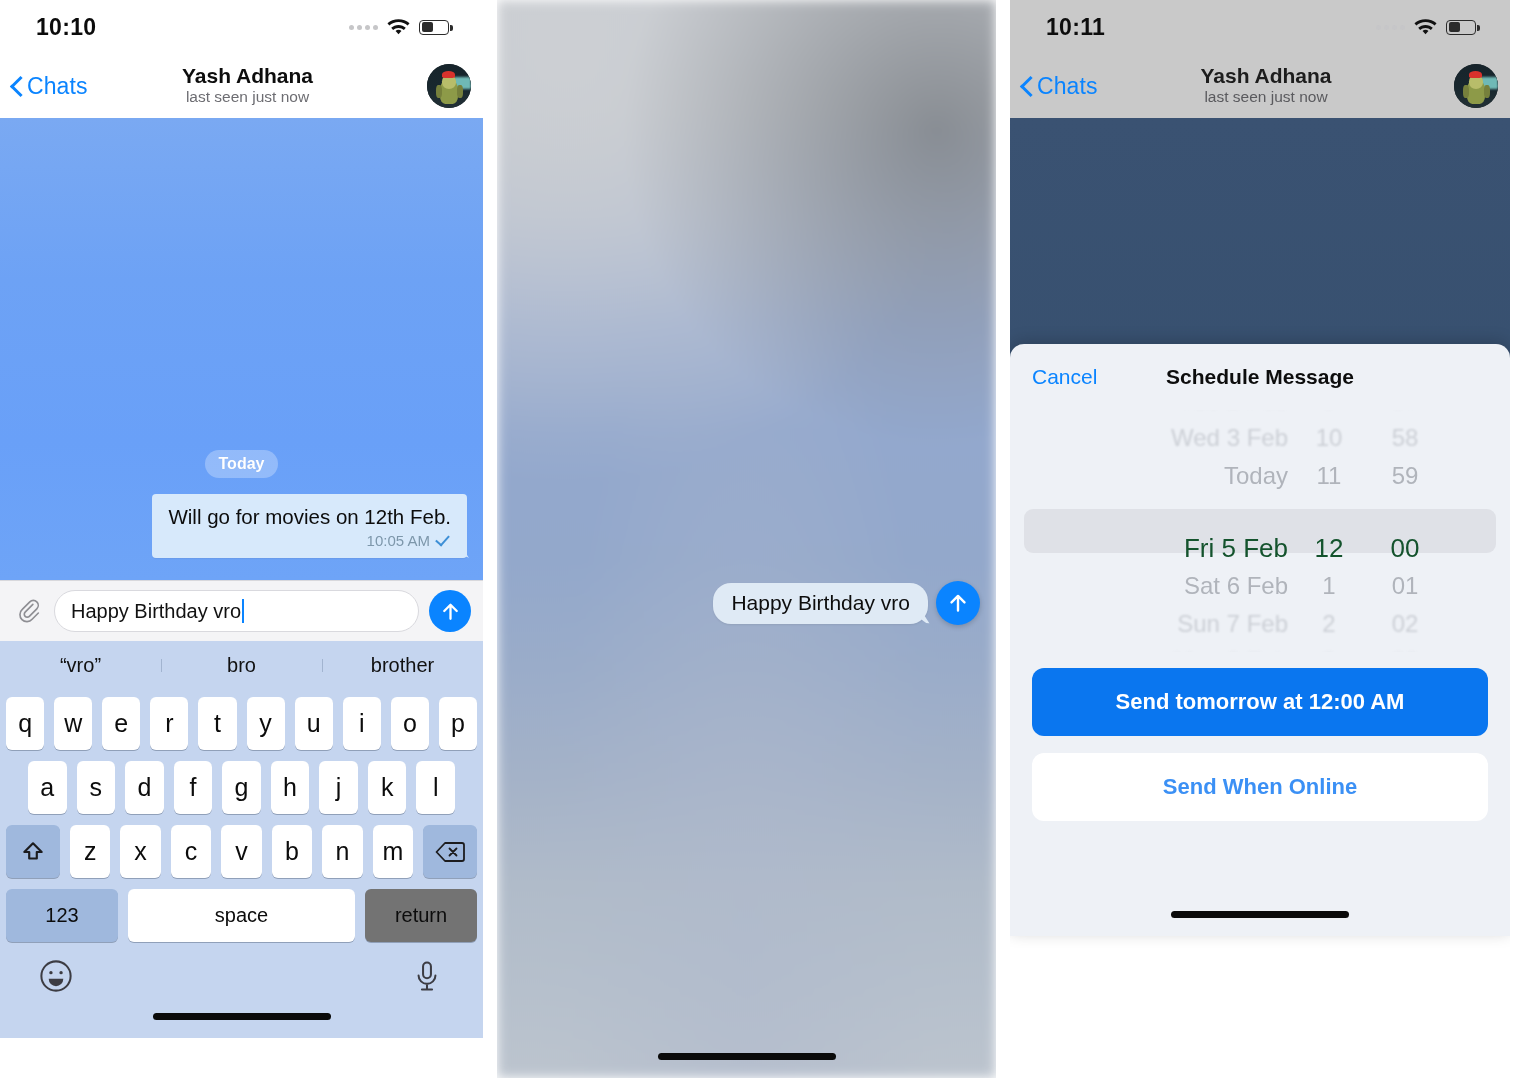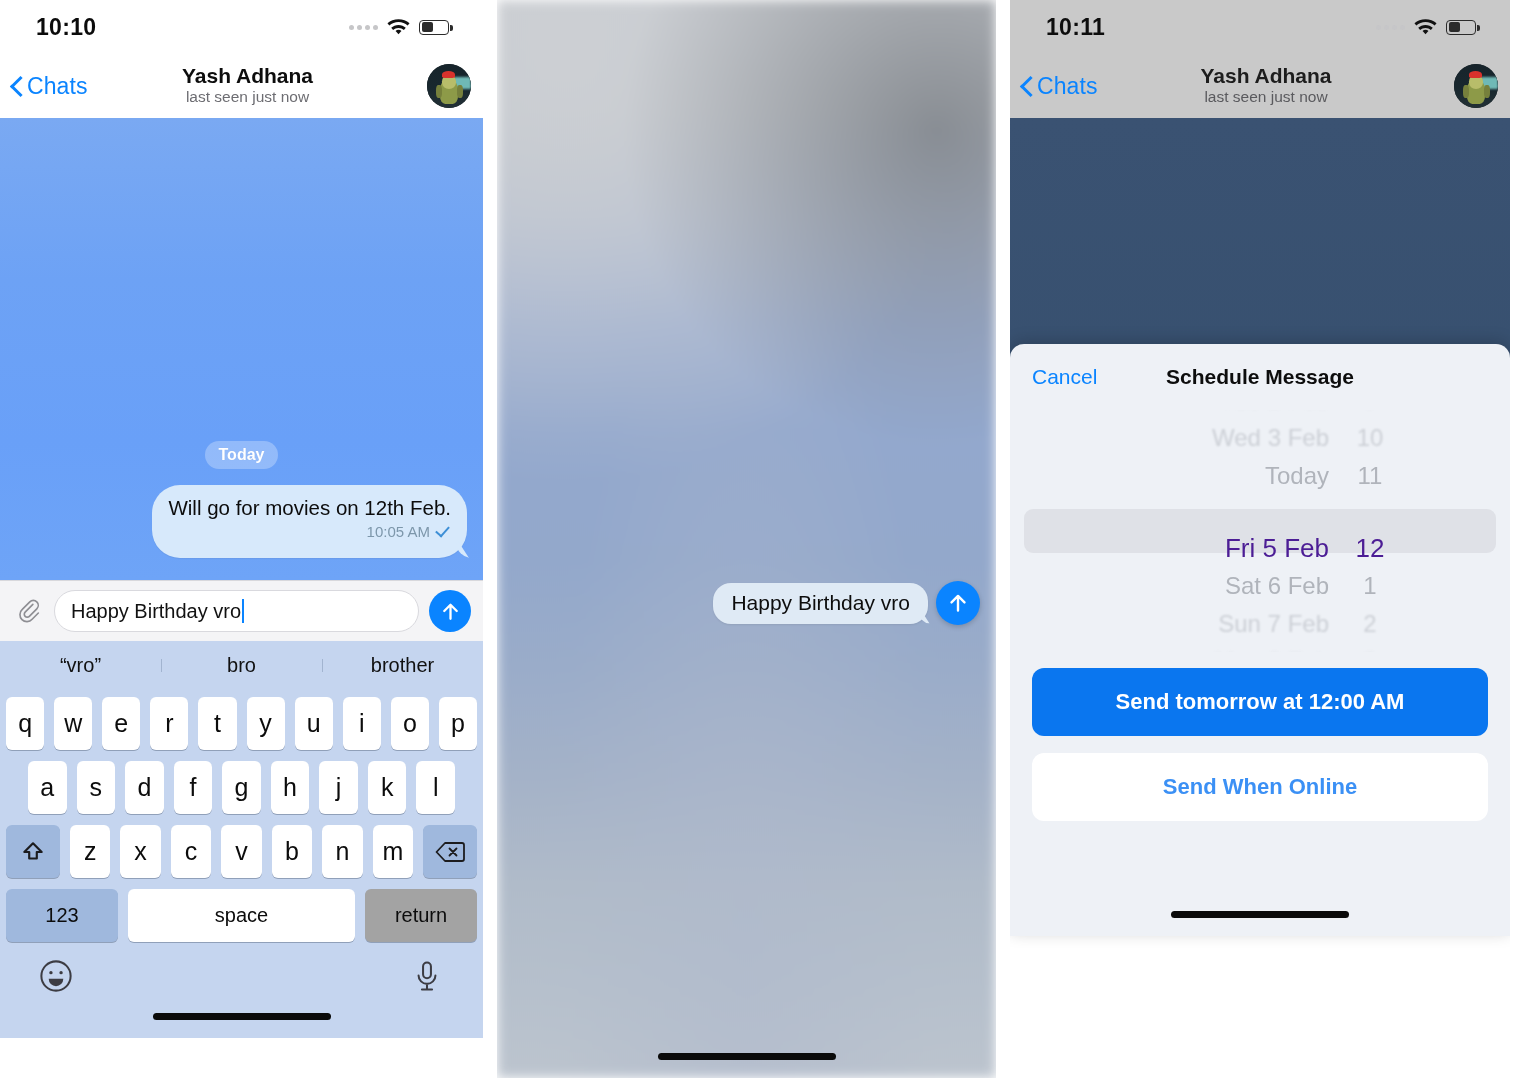--- a/index.html
+++ b/index.html
@@ -86,22 +86,22 @@
     margin: 0 auto; width: fit-content;
     background: rgba(255,255,255,0.28);
     color: #ffffff; font-size: 16px; font-weight: 600;
     padding: 5px 14px; border-radius: 14px;
     text-shadow: 0 0 1px rgba(0,0,0,.08);
   }
   .bubble-row { display: flex; justify-content: flex-end; padding: 0 16px 0 0; margin-top: 16px; }
   .bubble {
     position: relative;
     background: #d7e9fb;
-    border-radius: 28px;
-    padding: 11px 16px 18px 16px;
+    border-radius: 4px;
+    padding: 11px 16px 9px 16px;
     max-width: 86%;
     box-shadow: 0 1px 1px rgba(0,0,0,0.05);
   }
   .bubble::after {
     content:""; position: absolute; right: -7px; bottom: 0;
     width: 18px; height: 20px;
     background: #d7e9fb;
     border-bottom-left-radius: 16px;
     clip-path: polygon(0 0, 0% 100%, 72% 100%);
   }
@@ -156,21 +156,21 @@
     display: flex; align-items: center; justify-content: center;
     font-size: 25px; color: #0c0c0c;
     box-shadow: 0 1px 0 rgba(80,95,120,0.45);
   }
   .krow.r2 { padding-left: 28px; padding-right: 28px; }
   .krow.r3 { padding: 0 6px; align-items:center; gap: 10px; }
   .key.shift, .key.del { width: 56px; background: #9fb8dd; }
   .krow.r4 { gap: 10px; padding: 0 6px; margin-bottom: 0; }
   .key.num { width: 112px; height: 53px; background: #9fb8dd; font-size: 20px; }
   .key.space { flex: 1 1 auto; height: 53px; background: #fff; font-size: 20px; }
-  .key.ret { width: 112px; height: 53px; background: #a3a3a3; font-size: 20px; }
+  .key.ret { width: 112px; height: 53px; background: #737373; font-size: 20px; }
   .kbbottom {
     height: 96px; display: flex; align-items: flex-start; justify-content: space-between;
     padding: 16px 38px 0 38px; position: relative;
   }
   .emoji-ico, .mic-ico { width: 36px; height: 36px; }
   .homebar {
     position: absolute; left: 50%; transform: translateX(-50%); bottom: 18px;
     width: 178px; height: 7px; border-radius: 4px; background: #0a0a0a;
   }
 
@@ -252,21 +252,21 @@
   .picker-cols {
     position: relative; display: flex; align-items: center; justify-content: center;
     height: 100%; gap: 0px; padding-left: 10px;
   }
   .pcol { display: flex; flex-direction: column; align-items: center; }
   .pcol-date { width: 210px; align-items: flex-end; padding-right: 6px; }
   .pcol-hour { width: 70px; align-items: center; }
   .pcol-min  { width: 82px; align-items: center; }
   .pcol-mer  { width: 82px; align-items: center; }
   .pitem { font-size: 24px; color: #7e838c; line-height: 1; height: 38px; display: flex; align-items: center; }
-  .pitem.sel { color: #4c1d95; font-size: 26px; margin-top: 34px; }
+  .pitem.sel { color: #14532d; font-size: 26px; margin-top: 34px; }
   .pitem.f1 { opacity: .55; filter: blur(0.6px); }
   .pitem.f2 { opacity: .30; filter: blur(1.3px); }
   .pitem.f3 { opacity: .16; filter: blur(2.2px); }
   .sheet-actions { padding: 16px 22px 0 22px; }
   .primary-btn {
     height: 68px; background: #0a76ef; border-radius: 12px;
     display: flex; align-items: center; justify-content: center;
     color: #fff; font-size: 22px; font-weight: 700;
   }
   .secondary-btn {
@@ -528,20 +528,29 @@
             <div class="pcol pcol-hour">
               <div class="pitem f3">9</div>
               <div class="pitem f2">10</div>
               <div class="pitem f1">11</div>
               <div class="pitem sel">12</div>
               <div class="pitem f1">1</div>
               <div class="pitem f2">2</div>
               <div class="pitem f3">3</div>
             </div>
 
+            <div class="pcol pcol-min">
+              <div class="pitem f3">57</div>
+              <div class="pitem f2">58</div>
+              <div class="pitem f1">59</div>
+              <div class="pitem sel">00</div>
+              <div class="pitem f1">01</div>
+              <div class="pitem f2">02</div>
+              <div class="pitem f3">03</div>
+            </div>
 
 
           </div>
         </div>
 
         <div class="sheet-actions">
           <div class="primary-btn">Send tomorrow at 12:00 AM</div>
           <div class="secondary-btn">Send When Online</div>
         </div>
 

